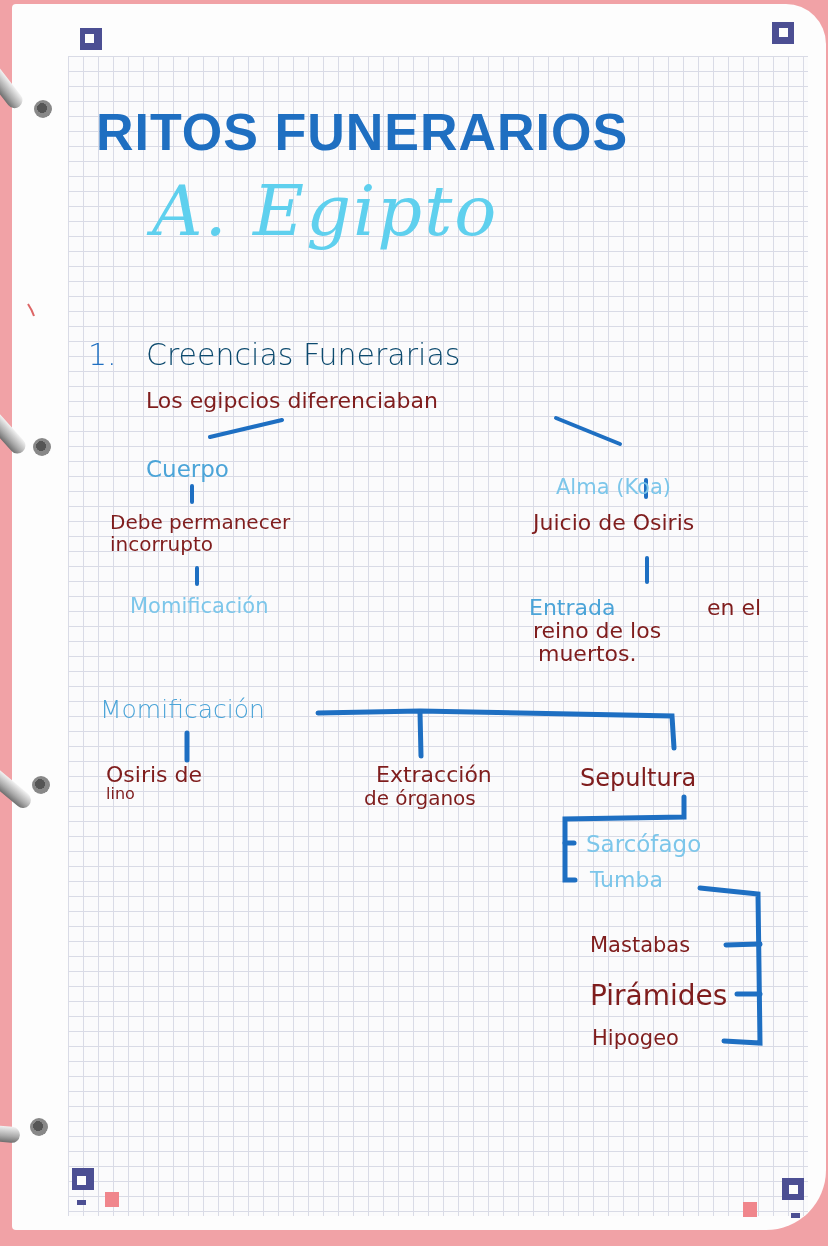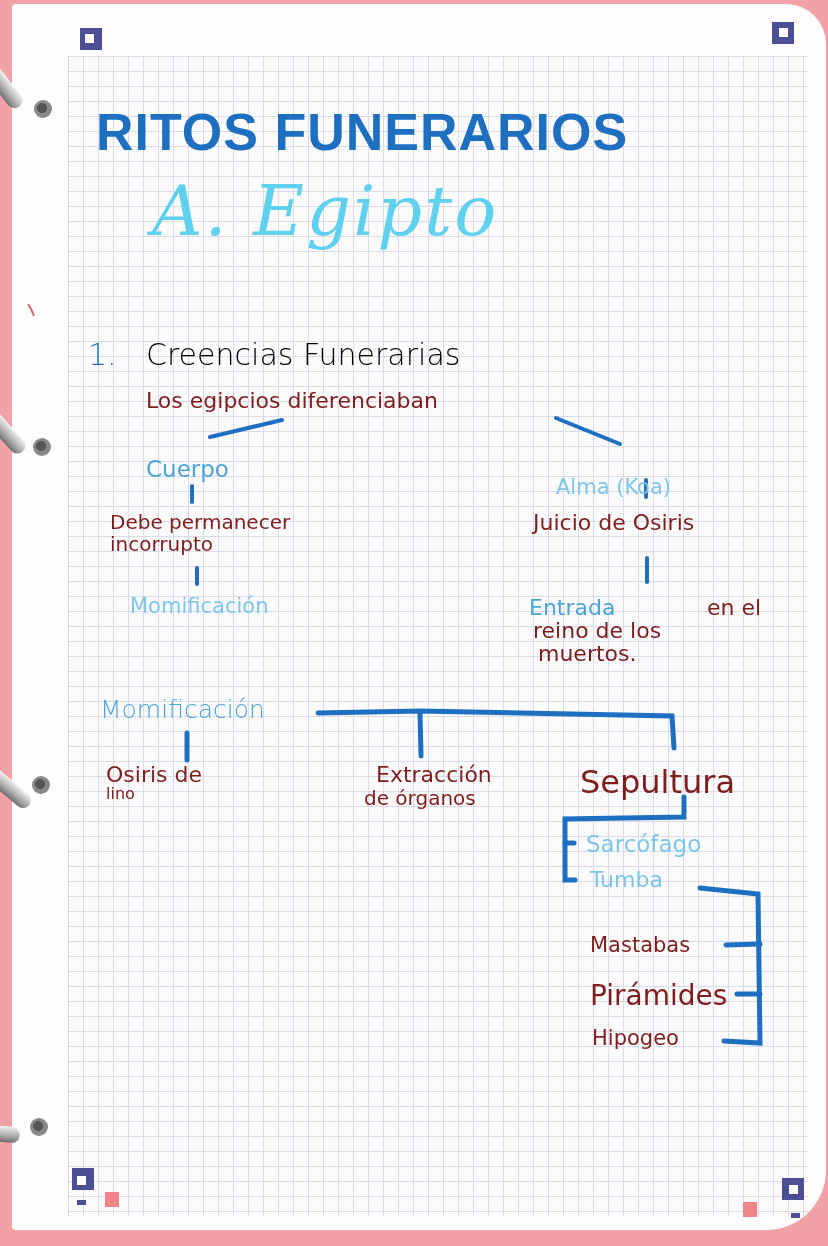--- a/index.html
+++ b/index.html
@@ -47,21 +47,21 @@
 
   .txt { position: absolute; white-space: nowrap; line-height: 1; }
   .title-main {
     left: 96px; top: 106px; font-family: "Liberation Sans", sans-serif;
     font-weight: bold; font-size: 52px; color: #1f6fc1; letter-spacing: 1px;
   }
   .title-sub {
     left: 152px; top: 176px; font-family: "DejaVu Serif", serif;
     font-size: 70px; color: #5fd0ee; font-style: italic; letter-spacing: 2px;
   }
-  .h-light { color: #000000; font-family: "DejaVu Sans", sans-serif; font-weight: 300; }
+  .h-light { color: #0c4a6e; font-family: "DejaVu Sans", sans-serif; font-weight: 300; }
   .h-cyan { color: #7cc6ea; font-family: "DejaVu Sans", sans-serif; }
   .black { color: #7f1d1d; font-family: "DejaVu Sans", sans-serif; }
 
   svg.ink { position: absolute; left: 0; top: 0; width: 828px; height: 1246px; pointer-events: none; }
   .stroke { stroke: #1e6fc2; stroke-linecap: round; fill: none; }
 </style>
 </head>
 <body>
 
 <div class="page">
@@ -124,20 +124,20 @@
 <div class="txt black" style="left:538px;top:643px;font-size:22px;">muertos.</div>
 
 <div class="txt h-light" style="left:100px;top:697px;font-size:25px;color:#4ba4d8;">Momificación</div>
 
 <div class="txt black" style="left:106px;top:764px;font-size:22px;">Osiris de</div>
 <div class="txt black" style="left:106px;top:786px;font-size:16px;">lino</div>
 
 <div class="txt black" style="left:376px;top:764px;font-size:22px;">Extracción</div>
 <div class="txt black" style="left:364px;top:788px;font-size:20px;">de órganos</div>
 
-<div class="txt black" style="left:580px;top:766px;font-size:32px;">Sepultura</div>
+<div class="txt black" style="left:580px;top:766px;font-size:24px;">Sepultura</div>
 
 <div class="txt h-cyan" style="left:586px;top:833px;font-size:23px;">Sarcófago</div>
 <div class="txt h-cyan" style="left:590px;top:869px;font-size:22px;">Tumba</div>
 
 <div class="txt black" style="left:590px;top:935px;font-size:21px;">Mastabas</div>
 <div class="txt black" style="left:590px;top:982px;font-size:28px;">Pirámides</div>
 <div class="txt black" style="left:592px;top:1028px;font-size:21px;">Hipogeo</div>
 
 </body></html>

